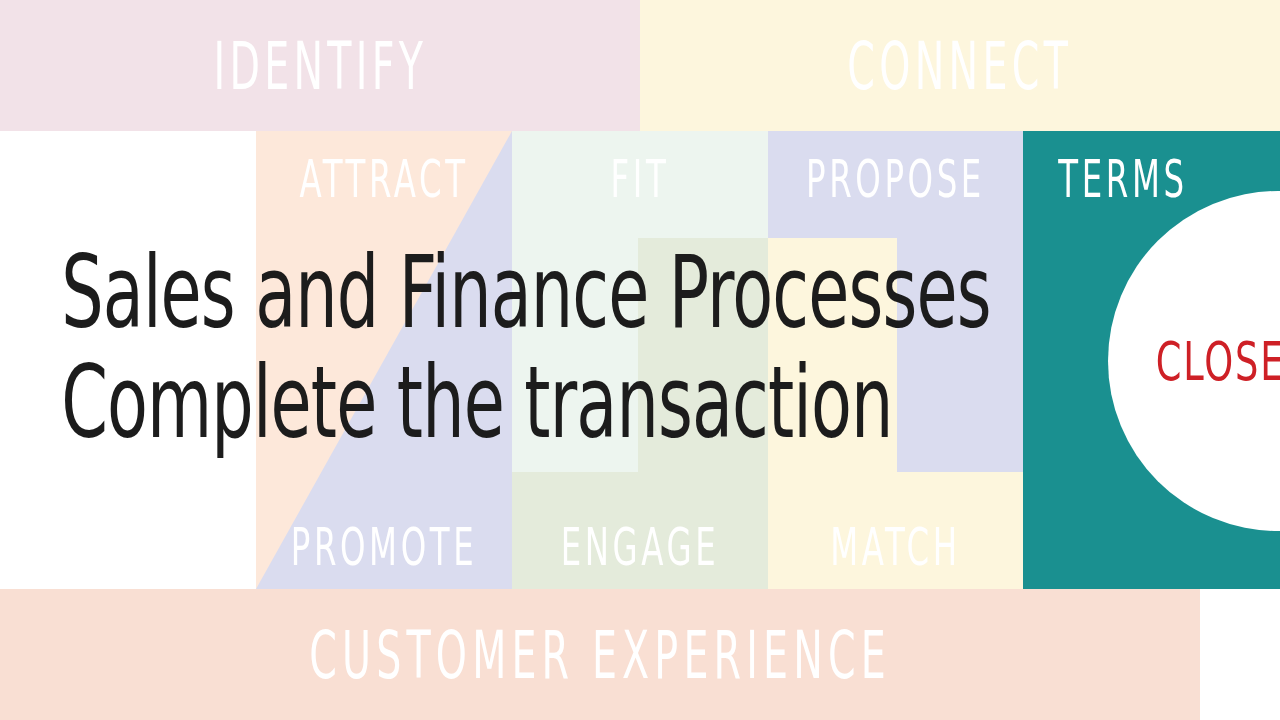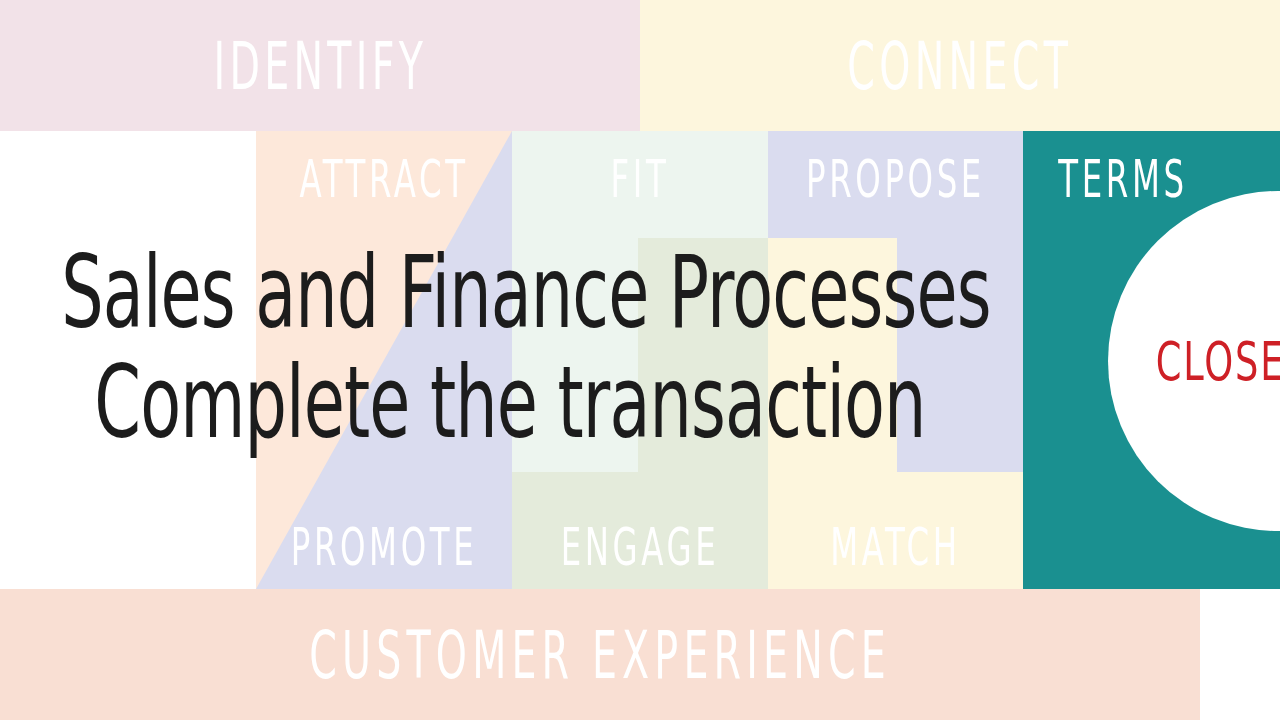--- a/index.html
+++ b/index.html
@@ -172,21 +172,21 @@
   .lbl-promote  { left: 256px; width: 256px; }
   .lbl-engage   { left: 512px; width: 256px; }
   .lbl-match    { left: 768px; width: 255px; }
 
   
   #headline {
     position: absolute;
     left: 0;
     top: 108px;
     width: 1020px;
-    text-align: center;
+    text-align: left;
     color: #1C1C1C;
     line-height: 1.05;
     pointer-events: none;
   }
   .headline-line {
     font-family: "DejaVu Sans", sans-serif;
     font-size: 76px;
     font-weight: 400;
     transform: scaleY(1.32) scaleX(0.88);
     letter-spacing: -1px;

